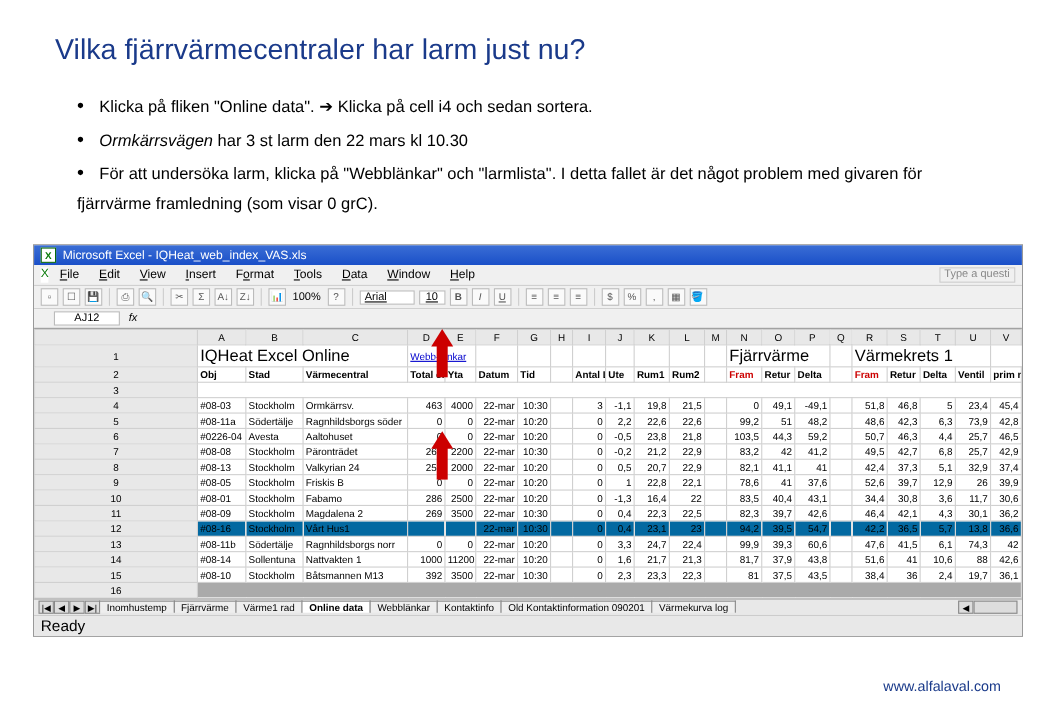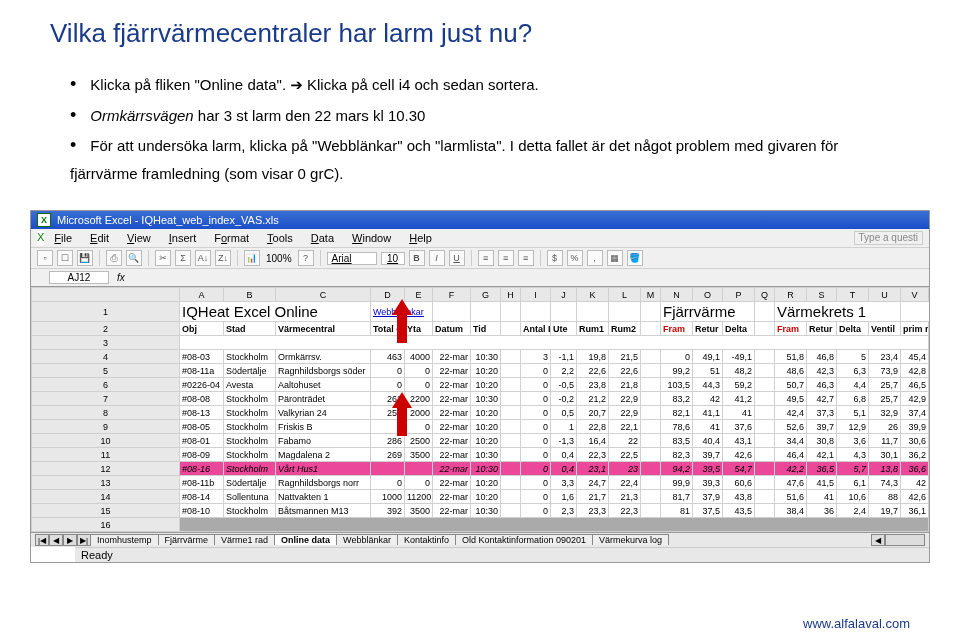--- a/index.html
+++ b/index.html
@@ -1,17 +1,17 @@
 <!DOCTYPE html>
 <html><head>
 <meta charset="utf-8">
 <style>
   * { box-sizing: border-box; margin: 0; padding: 0; }
   body { width: 960px; height: 639px; font-family: Arial, sans-serif; background: #fff; position: relative; }
-  .slide { padding: 18px 50px 10px 50px; }
+  .slide { padding: 30px 50px 10px 50px; }
   .title { font-size: 26px; color: #1a3a8a; font-weight: normal; margin-bottom: 20px; }
   .bullets { list-style: none; font-size: 15px; color: #000; line-height: 1.7; margin-left: 20px; }
   .bullets li::before { content: "•"; font-size: 18px; margin-right: 14px; color: #000; }
   .arrow { font-family: sans-serif; }
   .italic { font-style: italic; }
   .screenshot-area { margin: 14px 30px 0 30px; border: 1px solid #999; font-family: Tahoma, Arial, sans-serif; font-size: 10px; }
   .titlebar { background: linear-gradient(to bottom, #3a6ed5, #1a4fc8); color: #fff; display: flex; align-items: center; padding: 2px 6px; font-size: 11px; }
   .titlebar .xicon { background: #fff; color: #0a7a0a; width: 14px; height: 14px; display: inline-flex; align-items: center; justify-content: center; font-weight: bold; font-size: 9px; margin-right: 6px; border: 1px solid #0a6a0a; }
   .menubar { background: #f0f0f0; display: flex; gap: 2px; padding: 2px 6px; font-size: 11px; border-bottom: 1px solid #d0d0d0; }
   .menubar .mi { padding: 1px 8px; }
@@ -33,28 +33,28 @@
   .col-E { width: 28px; } .col-F { width: 38px; } .col-G { width: 30px; } .col-H { width: 20px; }
   .col-I { width: 30px; } .col-J { width: 26px; } .col-K { width: 32px; } .col-L { width: 32px; }
   .col-M { width: 20px; } .col-N { width: 32px; } .col-O { width: 30px; } .col-P { width: 32px; }
   .col-Q { width: 20px; } .col-R { width: 32px; } .col-S { width: 30px; } .col-T { width: 32px; }
   .col-U { width: 32px; } .col-V { width: 28px; }
   .bigtext { font-size: 15px; font-weight: normal; }
   .link { color: #0000cc; text-decoration: underline; }
   .bold { font-weight: bold; }
   .red { color: #c00; }
   .r { text-align: right; }
-  .selrow td { background: #ec4899; font-style: italic; }
+  .selrow td { background: #0369a1; }
   .greysep td { background: #aaa; height: 3px; padding: 0; font-size: 1px; }
   .tabs { background: #e8e8e8; display: flex; align-items: center; border-top: 1px solid #999; font-size: 9px; padding: 1px 4px; gap: 0; }
   .tabs .navbtn { border: 1px solid #888; width: 14px; height: 12px; display: inline-flex; align-items: center; justify-content: center; background: #ddd; font-size: 8px; }
   .tabs .tab { border: 1px solid #888; border-bottom: none; padding: 0 6px; background: #eee; margin-left: -1px; }
   .tabs .tab.active { background: #fff; font-weight: bold; }
   .tabs .scroll { margin-left: auto; display: flex; }
-  .status { background: #e8e8e8; font-size: 11px; padding: 1px 6px; border-top: 1px solid #ccc; margin-left: 44px; }
+  .status { background: #e8e8e8; font-size: 14px; padding: 1px 6px; border-top: 1px solid #ccc; }
   .red-arrow { position: absolute; width: 0; height: 0; }
   .red-arrow.up1 { left: 392px; top: 299px; }
   .red-arrow.up1::before { content: ""; position: absolute; border-left: 10px solid transparent; border-right: 10px solid transparent; border-bottom: 16px solid #c00; top: 0; left: 0; }
   .red-arrow.up1::after { content: ""; position: absolute; background: #c00; width: 10px; height: 30px; top: 14px; left: 5px; }
   .red-arrow.up2 { left: 392px; top: 392px; }
   .red-arrow.up2::before { content: ""; position: absolute; border-left: 10px solid transparent; border-right: 10px solid transparent; border-bottom: 16px solid #c00; top: 0; left: 0; }
   .red-arrow.up2::after { content: ""; position: absolute; background: #c00; width: 10px; height: 30px; top: 14px; left: 5px; }
   .footer { position: absolute; bottom: 8px; right: 50px; font-size: 13px; color: #1a3a8a; }
 </style>
 </head>

